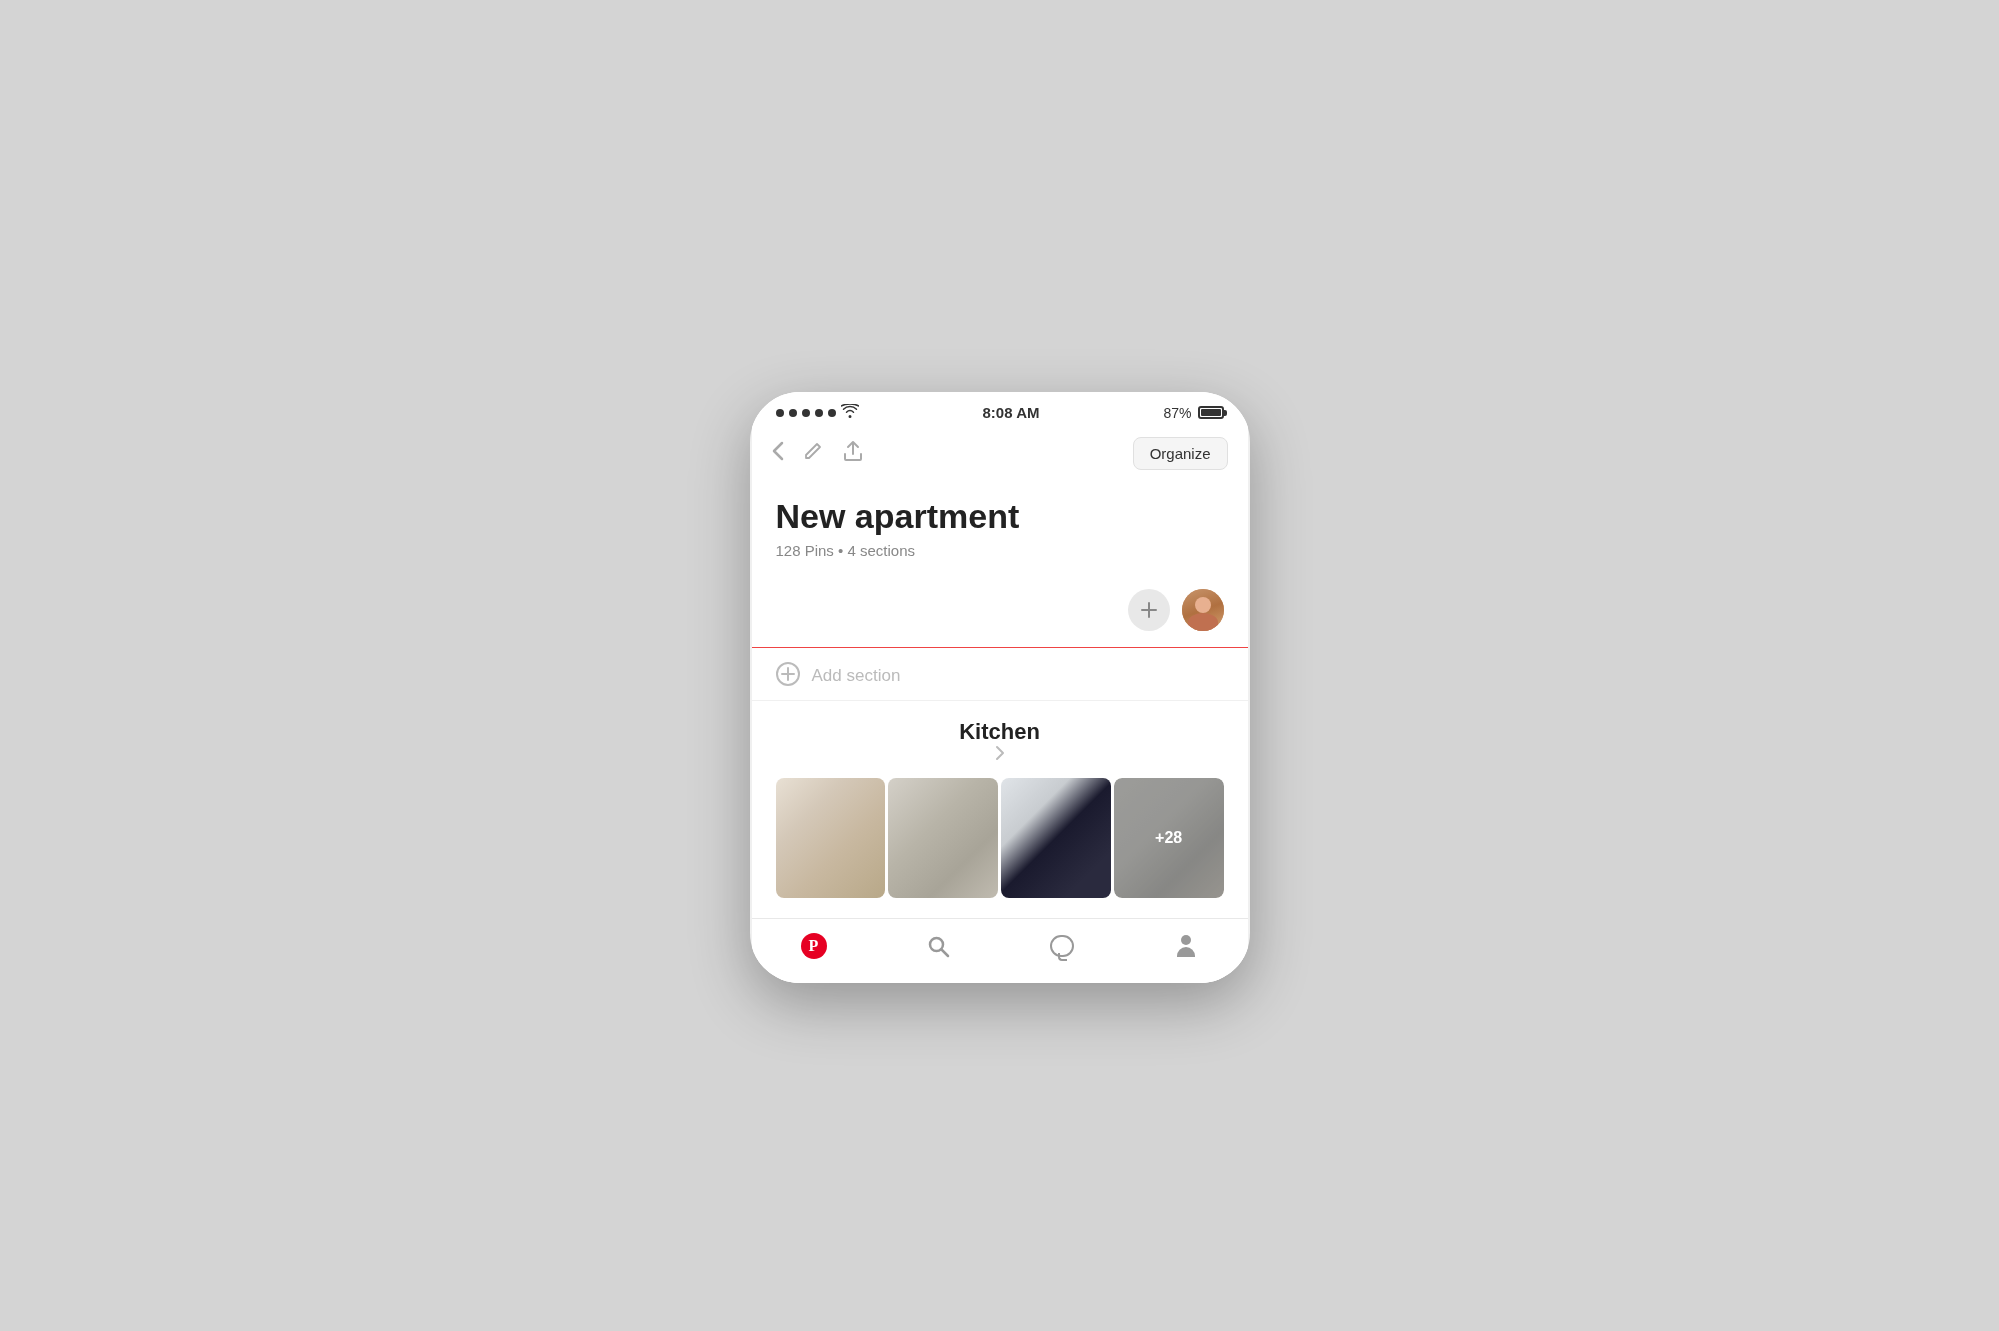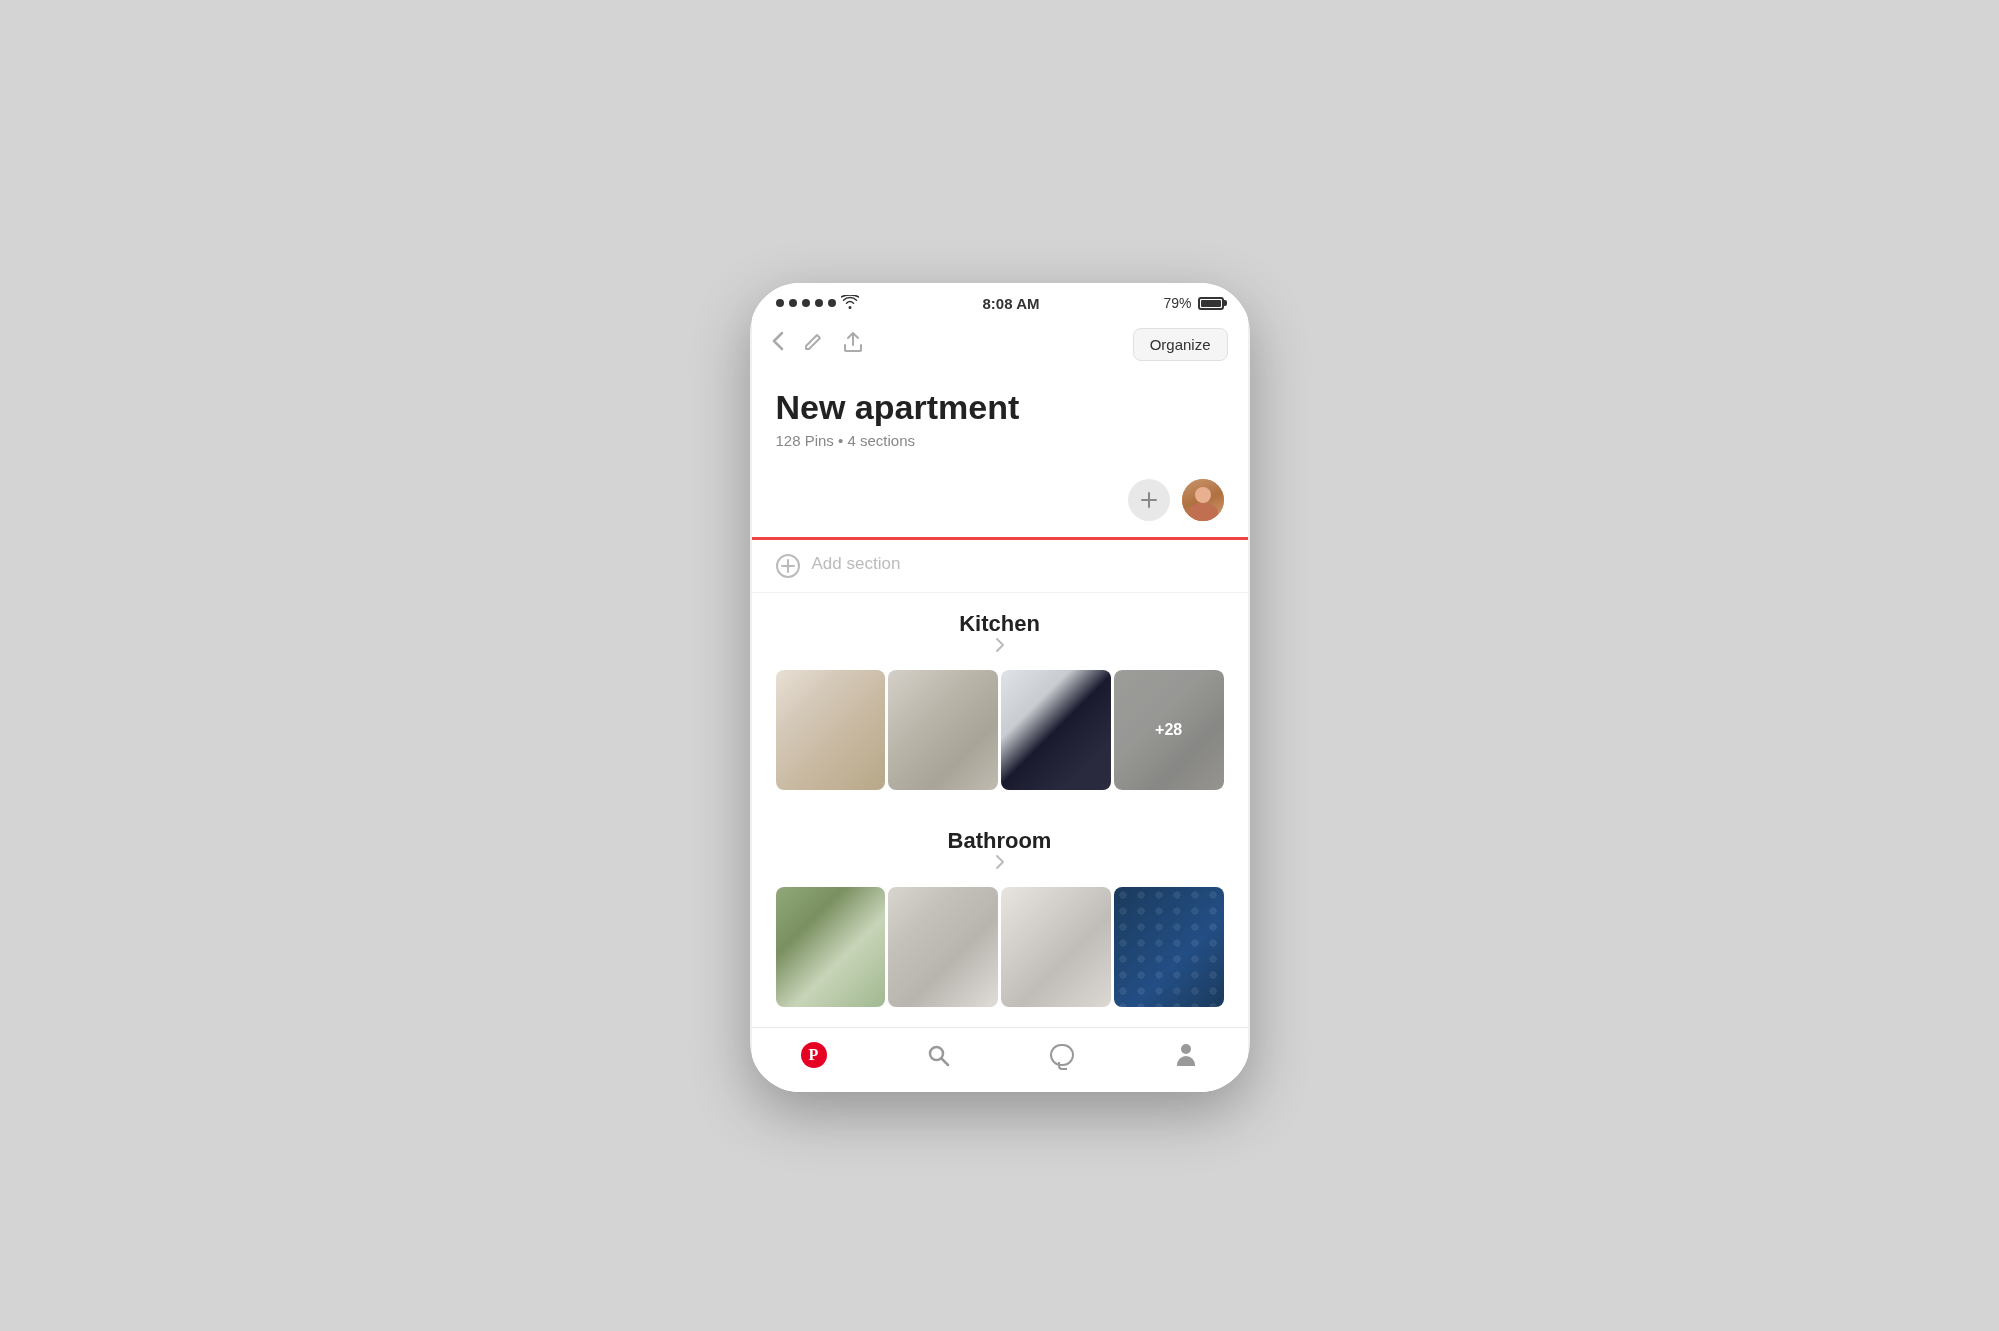--- a/index.html
+++ b/index.html
@@ -227,24 +227,24 @@
       transform: translateX(-50%);
       width: 30px;
       height: 18px;
       background: #c07050;
       border-radius: 50% 50% 0 0;
     }
 
     
     .add-section-row {
       padding: 14px 24px;
-      border-top: 3px solid #ef4444;
+      border-top: 1px solid #ef4444;
       border-bottom: 1px solid #f0f0f0;
       display: flex;
-      align-items: flex-start;
+      align-items: flex-end;
       gap: 12px;
       background: #fff;
     }
 
     .add-section-icon {
       width: 24px;
       height: 24px;
       border-radius: 50%;
       border: 2px solid #bbb;
       display: flex;
@@ -482,21 +482,21 @@
           <svg width="18" height="14" viewBox="0 0 18 14" fill="none">
             <path d="M9 11a1.5 1.5 0 1 1 0 3 1.5 1.5 0 0 1 0-3z" fill="#333"></path>
             <path d="M5.5 8.2C6.6 7.1 7.7 6.5 9 6.5s2.4.6 3.5 1.7" stroke="#333" stroke-width="1.5" fill="none" stroke-linecap="round"></path>
             <path d="M2.5 5.2C4.3 3.4 6.5 2.5 9 2.5s4.7.9 6.5 2.7" stroke="#333" stroke-width="1.5" fill="none" stroke-linecap="round"></path>
             <path d="M0 2C2.5.7 5.6 0 9 0s6.5.7 9 2" stroke="#333" stroke-width="1.5" fill="none" stroke-linecap="round"></path>
           </svg>
         </span>
       </div>
       <div class="status-center">8:08 AM</div>
       <div class="status-right">
-        <span>79%</span>
+        <span>87%</span>
         <div class="battery-icon">
           <div class="battery-fill"></div>
         </div>
       </div>
     </div>
 
     <div class="nav-bar">
       <div class="nav-left">
         <div class="back-btn">
           <svg width="12" height="20" viewBox="0 0 12 20" fill="none">
@@ -564,44 +564,20 @@
         </div>
         <div class="grid-img">
           <div class="grid-img-inner kitchen-img-4"></div>
           <div class="more-overlay">
             <span class="more-text">+28</span>
           </div>
         </div>
       </div>
     </div>
 
-    <div class="section">
-      <div class="section-header">
-        <span class="section-title">Bathroom</span>
-        <span class="chevron-right">
-          <svg width="10" height="16" viewBox="0 0 10 16" fill="none">
-            <path d="M2 2l6 6-6 6" stroke="#bbb" stroke-width="2" stroke-linecap="round" stroke-linejoin="round"></path>
-          </svg>
-        </span>
-      </div>
-      <div class="image-grid">
-        <div class="grid-img">
-          <div class="grid-img-inner bathroom-img-1"></div>
-        </div>
-        <div class="grid-img">
-          <div class="grid-img-inner bathroom-img-2"></div>
-        </div>
-        <div class="grid-img">
-          <div class="grid-img-inner bathroom-img-3"></div>
-        </div>
-        <div class="grid-img">
-          <div class="grid-img-inner bathroom-img-4"></div>
-        </div>
-      </div>
-    </div>
 
     <div class="bottom-nav">
       <div class="nav-item">
         <div class="pinterest-logo">P</div>
       </div>
       <div class="nav-item">
         <svg class="search-svg" viewBox="0 0 24 24">
           <circle cx="10.5" cy="10.5" r="6.5"></circle>
           <line x1="15.5" y1="15.5" x2="22" y2="22" stroke-linecap="round"></line>
         </svg>

